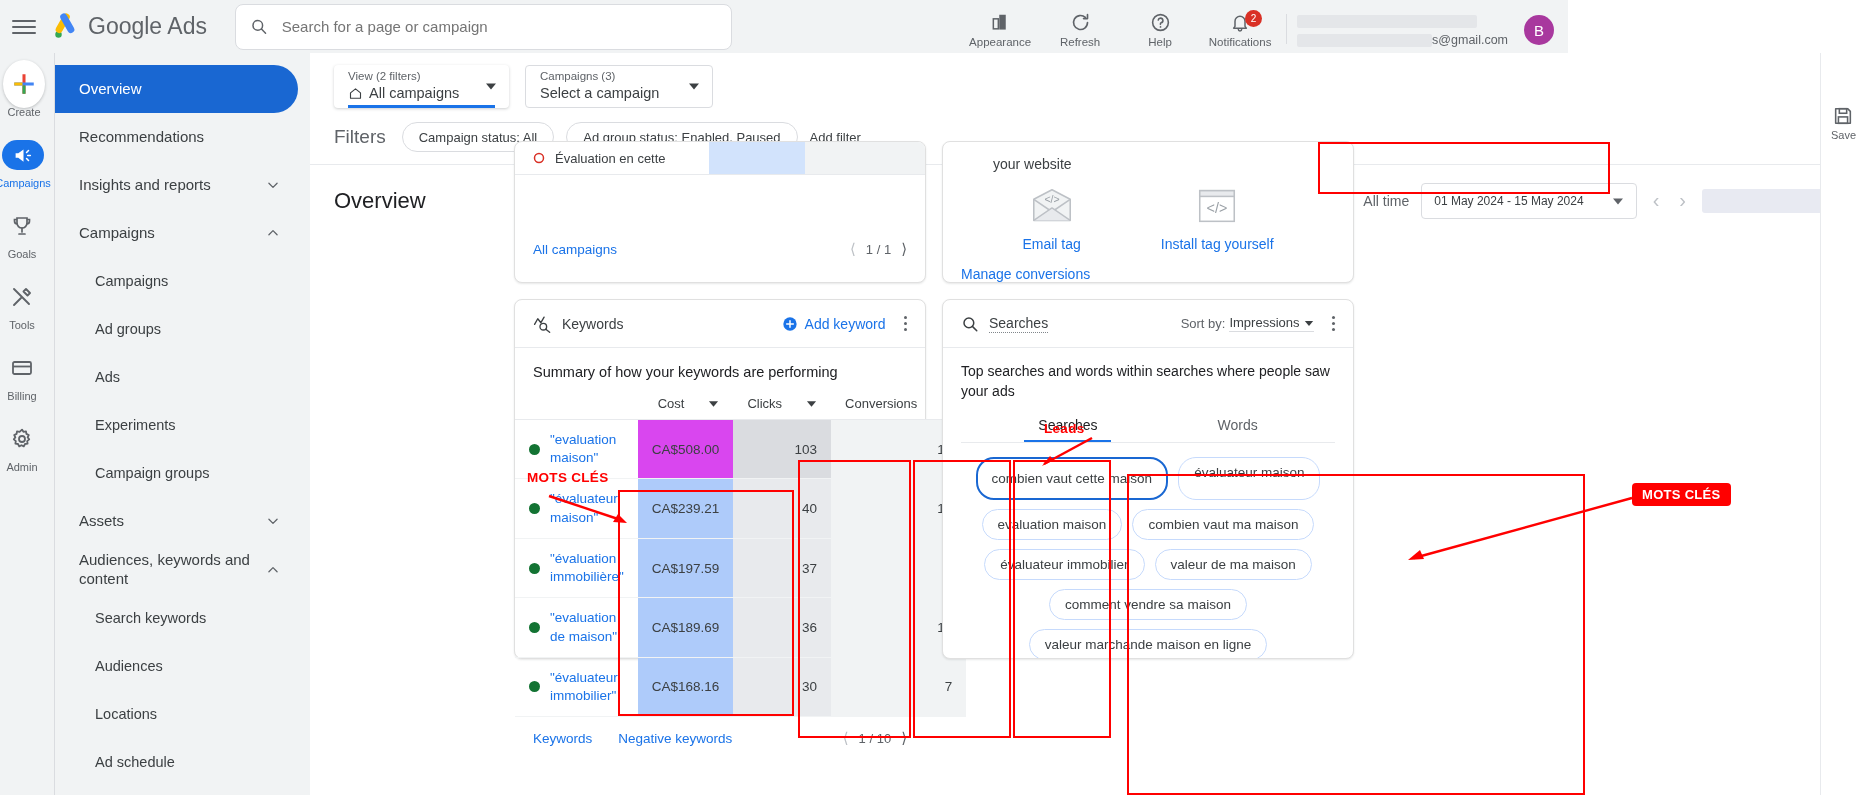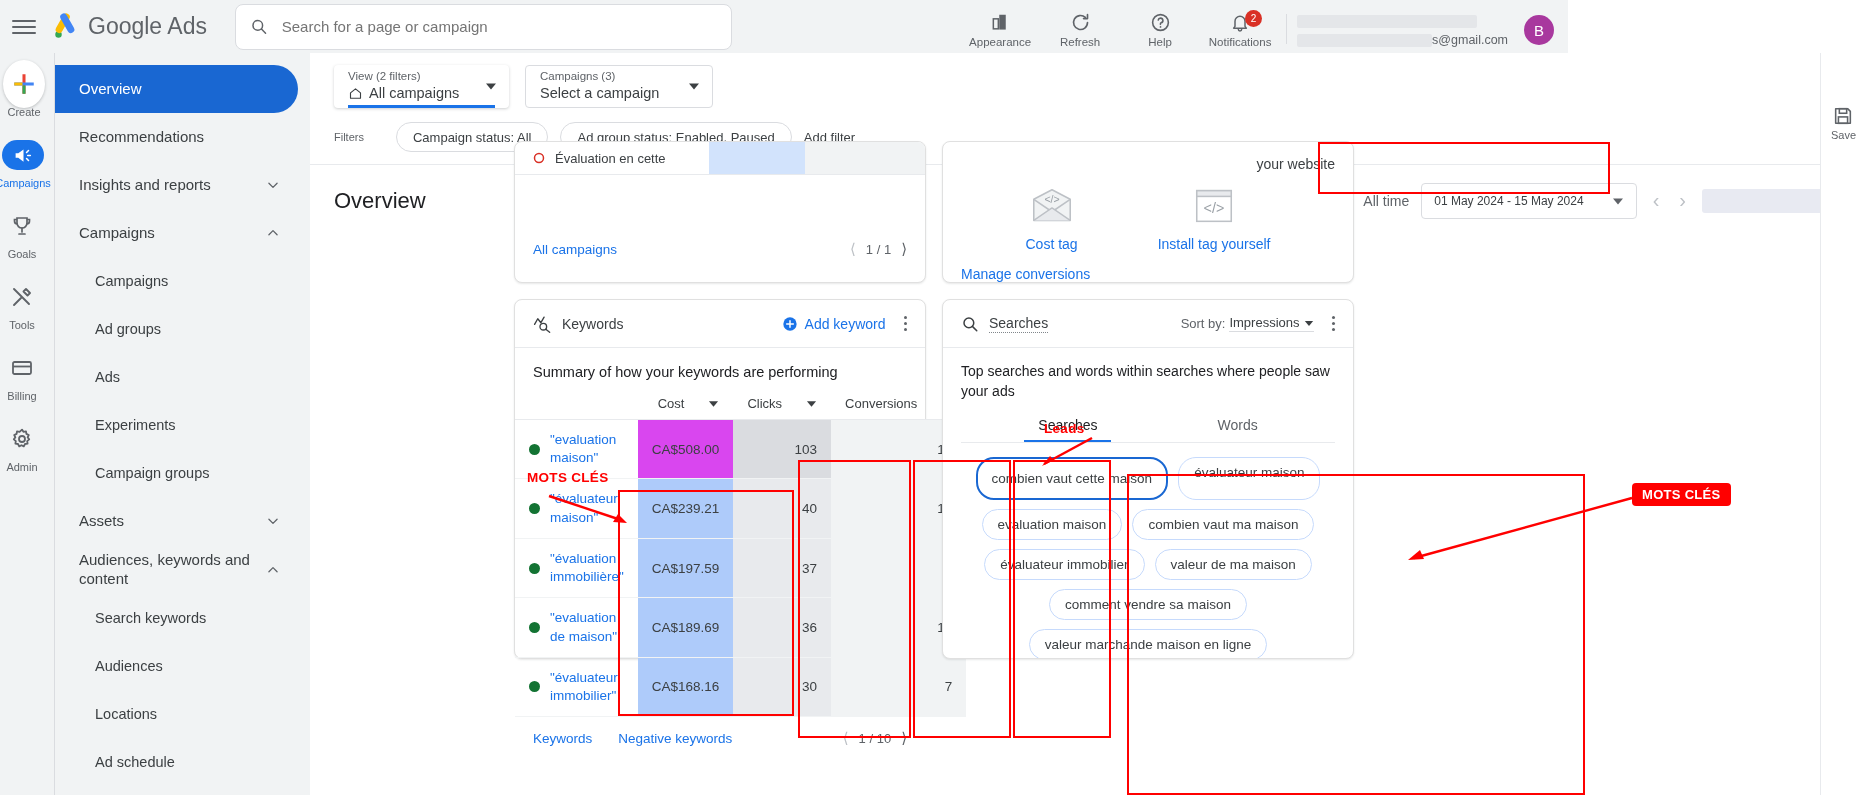--- a/index.html
+++ b/index.html
@@ -101,21 +101,21 @@
     position:relative; background:#fff; border:1px solid #dadce0; border-radius:4px;
     height:43px; padding:4px 38px 4px 14px; display:flex; flex-direction:column;
     justify-content:center; cursor:pointer; overflow:hidden;
   }
   .sel.active { border:none; box-shadow:0 1px 3px rgba(60,64,67,.25); background:#fff; }
   .sel .cap { font-size:11.5px; color:#5f6368; line-height:1.2; }
   .sel .val { font-size:14.5px; color:#3c4043; display:flex; align-items:center; gap:6px; line-height:1.3; }
   .sel .caret { position:absolute; right:12px; top:50%; transform:translateY(-50%); }
   .sel .underline { position:absolute; left:14px; right:14px; bottom:0; height:3px; background:#1a73e8; }
   .filters-row { display:flex; align-items:center; gap:12px; margin-top:14px; }
-  .filters-lbl { font-size:11px; color:#5f6368; margin-right:20px; }
+  .filters-lbl { font-size:19px; color:#5f6368; margin-right:4px; }
   .chip {
     border:1px solid #dadce0; border-radius:16px; height:30px; padding:0 16px;
     display:flex; align-items:center; font-size:13px; color:#3c4043; cursor:pointer;
     white-space:nowrap;
   }
   .addfilter { font-size:13px; color:#3c4043; cursor:pointer; }
 
   .pagehdr {
     display:flex; align-items:center; padding:14px 24px 0 24px;
     border-top:1px solid #e8eaed; margin-top:12px; height:58px;
@@ -180,21 +180,21 @@
   .card-foot {
     display:flex; align-items:center; padding:12px 18px; gap:26px; font-size:13.5px;
   }
   .card-foot a { color:#1a73e8; text-decoration:none; cursor:pointer; }
   .pager { margin-left:auto; display:flex; align-items:center; gap:10px; color:#5f6368; font-size:13px; }
   .pager span.arrow { color:#5f6368; font-size:15px; cursor:pointer; }
   .pager span.arrow.dim { color:#bdc1c6; }
 
   
   .conv-body { padding:14px 18px 16px 18px; }
-  .conv-text { font-size:14px; color:#3c4043;text-align:right; }
+  .conv-text { font-size:14px; color:#3c4043; }
   .tagopts { display:flex; gap:80px; justify-content:center; margin:14px 0 6px 0; }
   .tagopt { display:flex; flex-direction:column; align-items:center; gap:10px; cursor:pointer; }
   .tagopt .lnk { color:#1a73e8; font-size:14px; }
   .mng { color:#1a73e8; font-size:14px; cursor:pointer; margin-top:8px; display:inline-block; }
 
   
   .srch-body { padding:14px 18px 0 18px; }
   .srch-desc { font-size:14px; color:#202124; line-height:1.4; }
   .srch-tabs { display:flex; justify-content:center; gap:120px; margin-top:16px; position:relative; }
   .srch-tab { font-size:14px; color:#5f6368; padding-bottom:10px; cursor:pointer; position:relative; }
@@ -507,21 +507,21 @@
       <div class="conv-body">
         <div class="conv-text" style="padding-left:32px;">your website</div>
         <div class="tagopts">
           <div class="tagopt">
             <svg width="46" height="40" viewBox="0 0 48 40">
               <path d="M5 13 L24 3 L43 13 L43 35 L5 35 Z" fill="#f1f3f4" stroke="#bdc1c6" stroke-width="1.6" stroke-linejoin="round"></path>
               <path d="M5 13 L24 26 L43 13" fill="none" stroke="#bdc1c6" stroke-width="1.6" stroke-linejoin="round"></path>
               <path d="M5 35 L24 22 L43 35" fill="#e8eaed" stroke="#bdc1c6" stroke-width="1.4" stroke-linejoin="round"></path>
               <text x="24" y="17" font-size="11" fill="#9aa0a6" text-anchor="middle" font-family="Liberation Sans, sans-serif">&lt;/&gt;</text>
             </svg>
-            <span class="lnk">Cost tag</span>
+            <span class="lnk">Email tag</span>
           </div>
           <div class="tagopt">
             <svg width="46" height="40" viewBox="0 0 48 40">
               <rect x="6" y="4" width="36" height="32" fill="#fff" stroke="#bdc1c6" stroke-width="1.6"></rect>
               <rect x="6" y="4" width="36" height="6" fill="#e8eaed" stroke="#bdc1c6" stroke-width="1.6"></rect>
               <text x="24" y="27" font-size="15" fill="#9aa0a6" text-anchor="middle" font-family="Liberation Sans, sans-serif">&lt;/&gt;</text>
             </svg>
             <span class="lnk">Install tag yourself</span>
           </div>
         </div>

